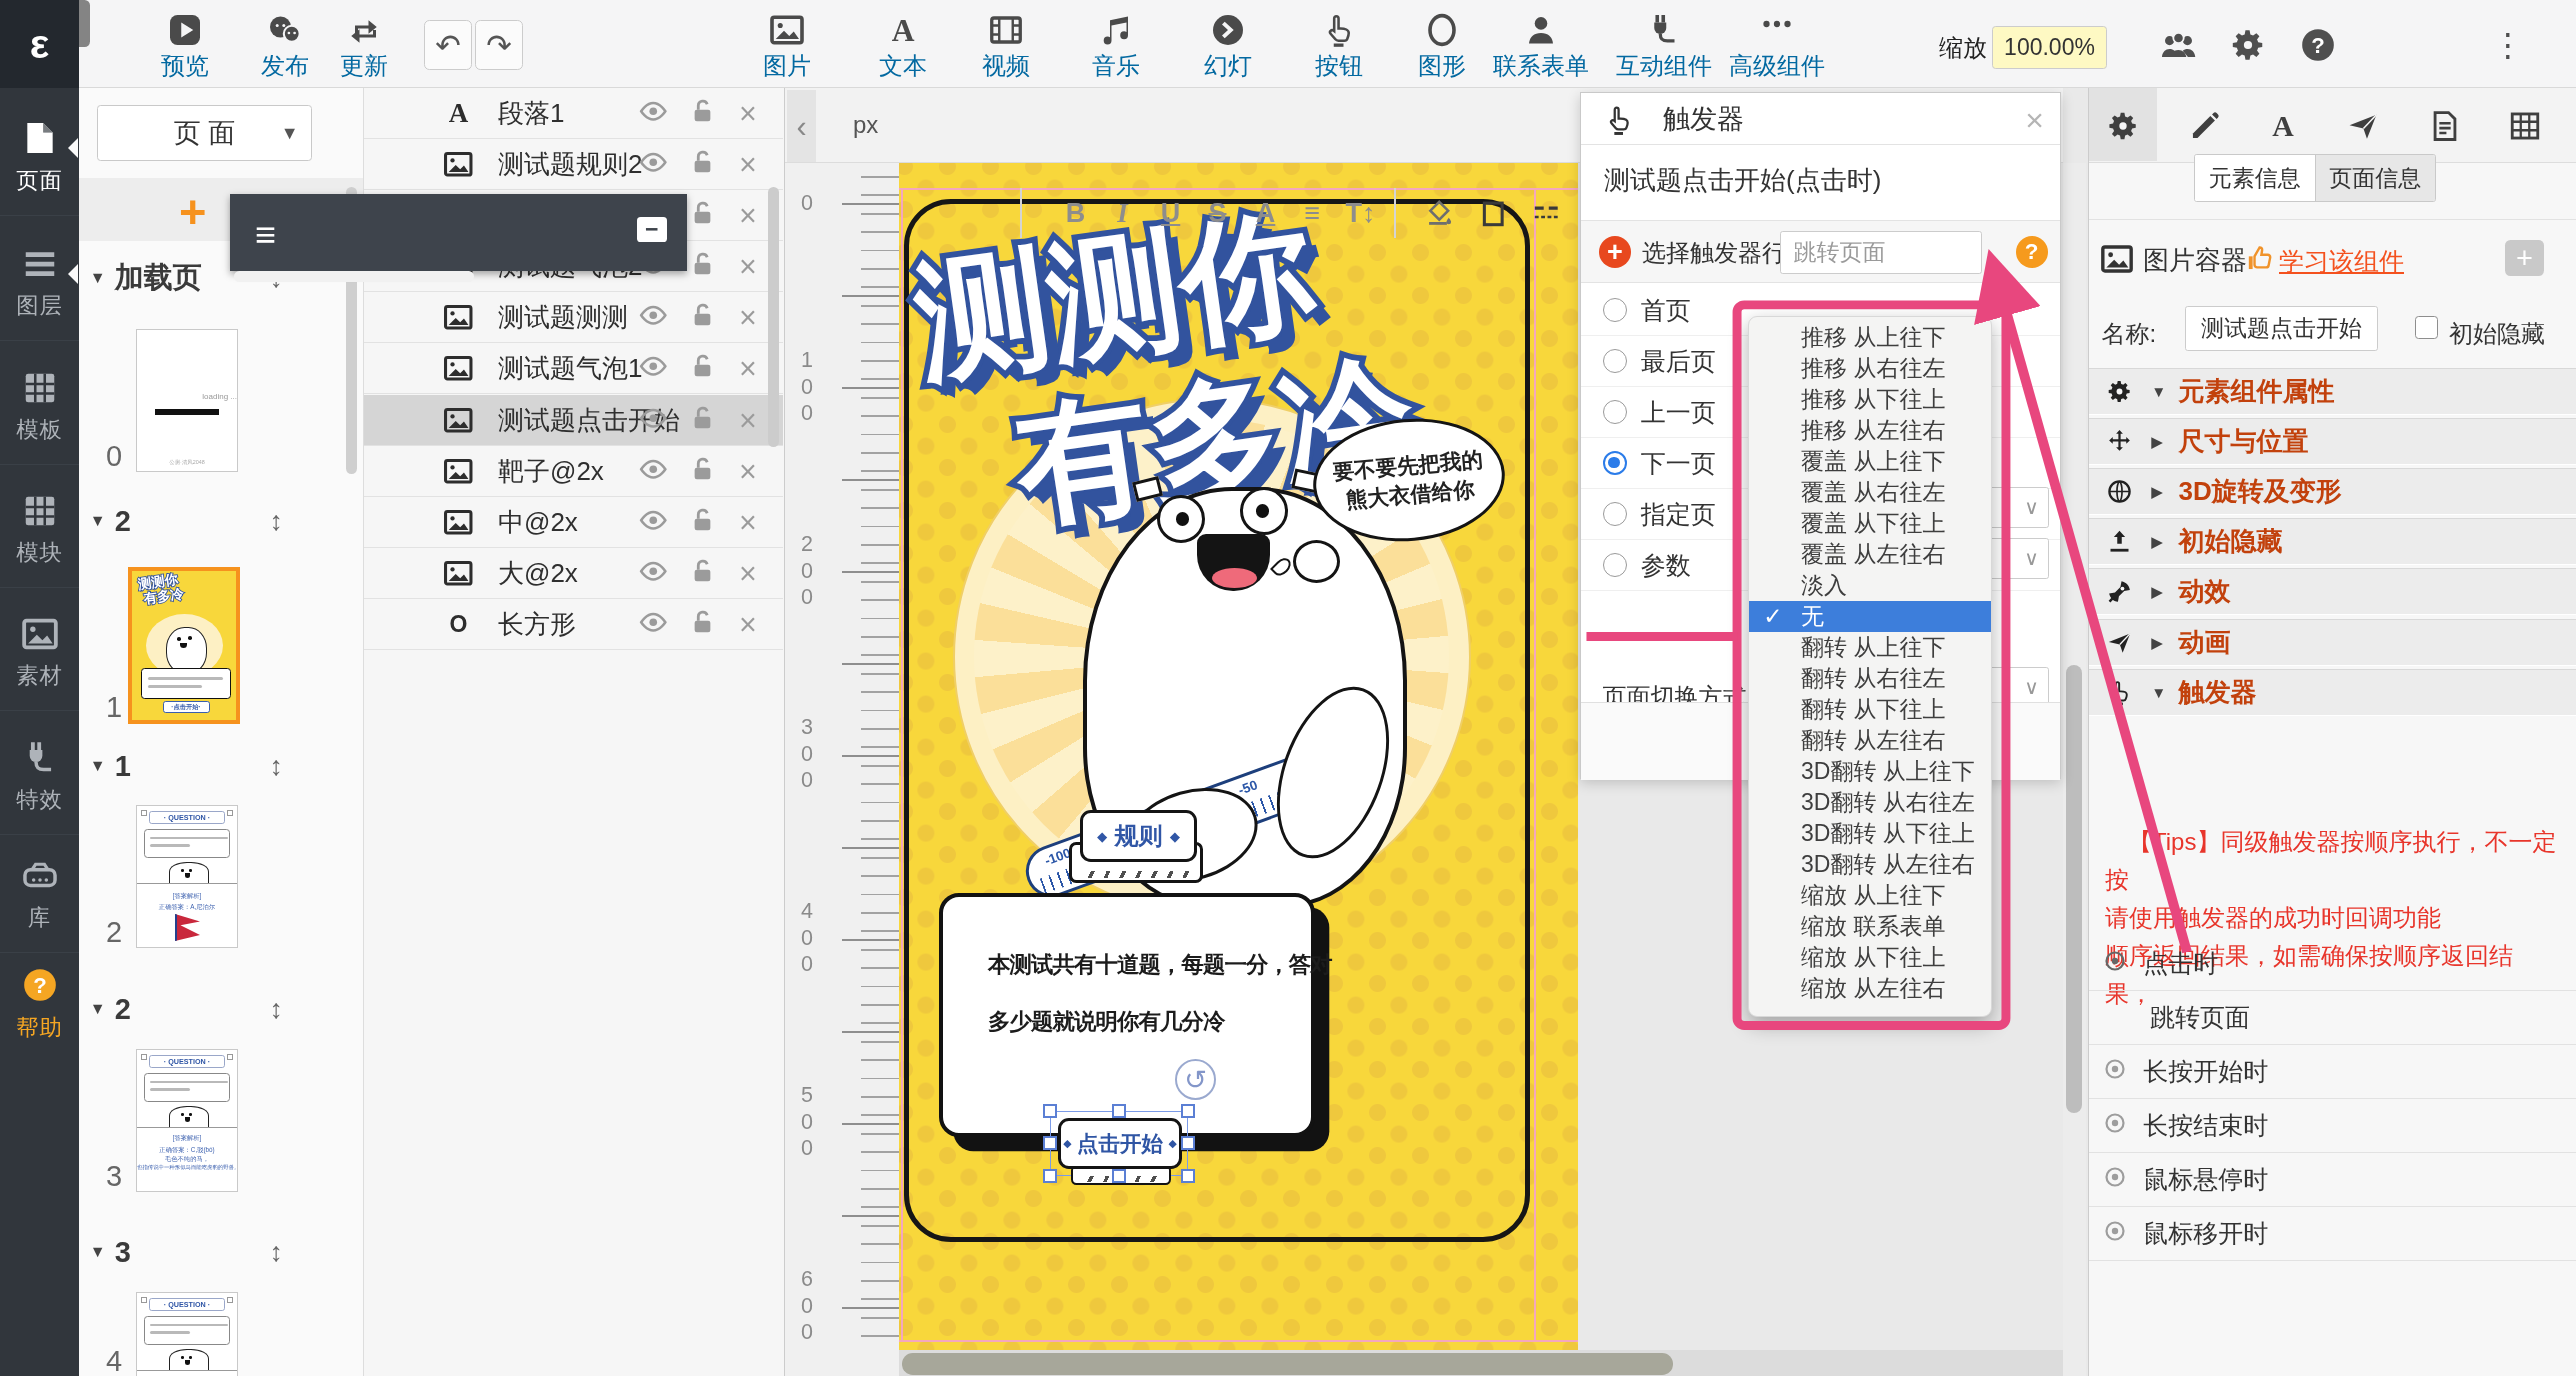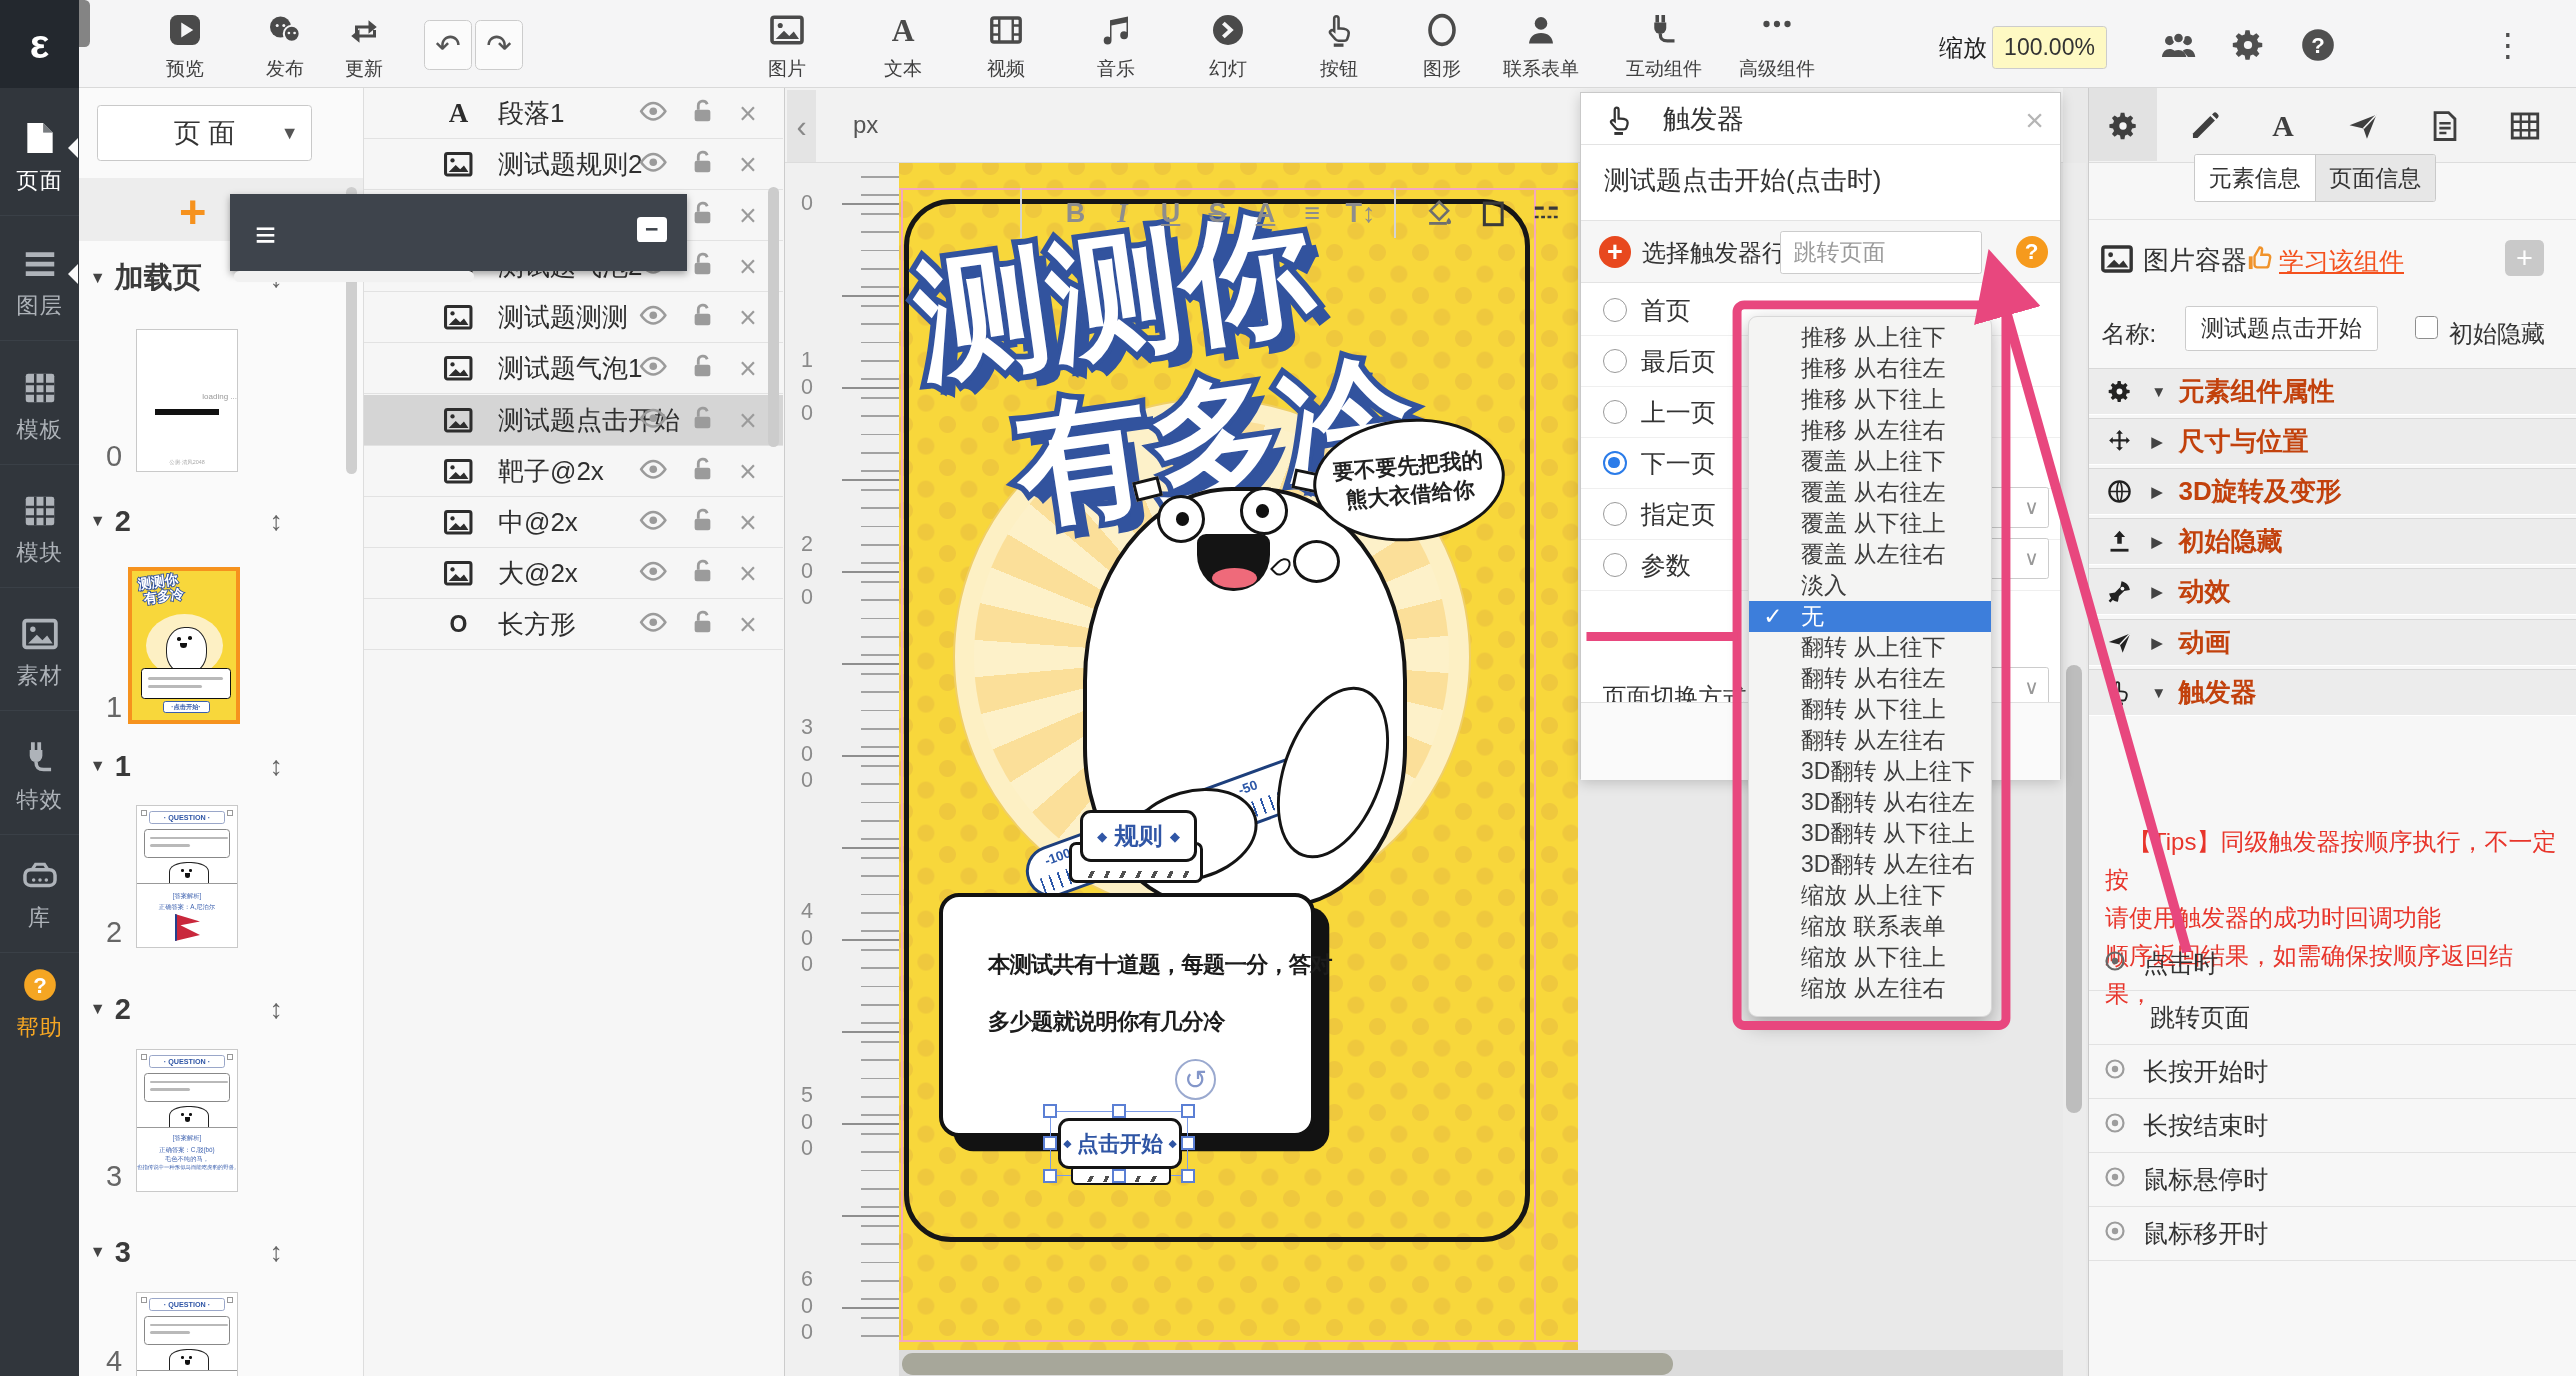--- a/index.html
+++ b/index.html
@@ -6,21 +6,21 @@
   html,body { width:2576px; height:1377px; overflow:hidden; background:#e9e9e9;
     font-family:"Liberation Sans","DejaVu Sans",sans-serif; }
   #app { position:relative; width:2576px; height:1377px; }
   .abs { position:absolute; }
   .ic { display:inline-flex; align-items:center; justify-content:center; line-height:1; }
   .ic svg { display:block; }
   
   #topbar { left:0; top:0; width:2576px; height:88px; background:#f5f5f6; border-bottom:1.8px solid #d9d9d9; z-index:80; }
   #logo { left:0; top:0; width:79px; height:88px; background:#23282e; color:#fff; display:flex; align-items:center; justify-content:center; font-size:41px; font-weight:bold; }
   .tb-item { top:7.2px; width:90px; height:75px; display:flex; flex-direction:column; align-items:center; justify-content:space-between; color:#4a4a4a; cursor:pointer; }
-  .tb-item .lb { font-size:19px; color:#404040; white-space:nowrap; }
+  .tb-item .lb { font-size:24px; color:#0369a1; white-space:nowrap; }
   .tb-item .ig { height:41px; display:flex; align-items:flex-end; }
   .histbtn { top:20px; width:48px; height:50px; border:1.8px solid #ccc; border-radius:5.4px; background:#fbfbfb; color:#555; font-size:30.5px; display:flex; align-items:center; justify-content:center; cursor:pointer; }
   #zoomlabel { top:32px; font-size:24px; color:#222; }
   #zoominput { top:26px; width:115px; height:43px; background:#fef9c3; border:1.8px solid #ccc; border-radius:3.6px; font-size:23px; color:#333; text-align:center; }
   .tb-ic { top:21.5px; width:50px; height:47px; color:#4f4f4f; display:flex; align-items:center; justify-content:center; cursor:pointer; }
   #savebtn { left:2371px; top:23px; width:90px; height:47px; background:#848484; border-radius:5.4px; color:#fff; font-size:23px; letter-spacing:5.4px; display:flex; align-items:center; justify-content:center; cursor:pointer; }
   
   #rail { left:0; top:88px; width:79px; height:1303px; background:#31363c; z-index:30; }
   .rail-item { left:0; width:79px; height:115px; display:flex; flex-direction:column; align-items:center; justify-content:center; gap:7.2px; color:#aeb3b9; border-bottom:0.9px solid #3a4047; cursor:pointer; }
   .rail-item .rl { font-size:22.4px; letter-spacing:0.9px; }

